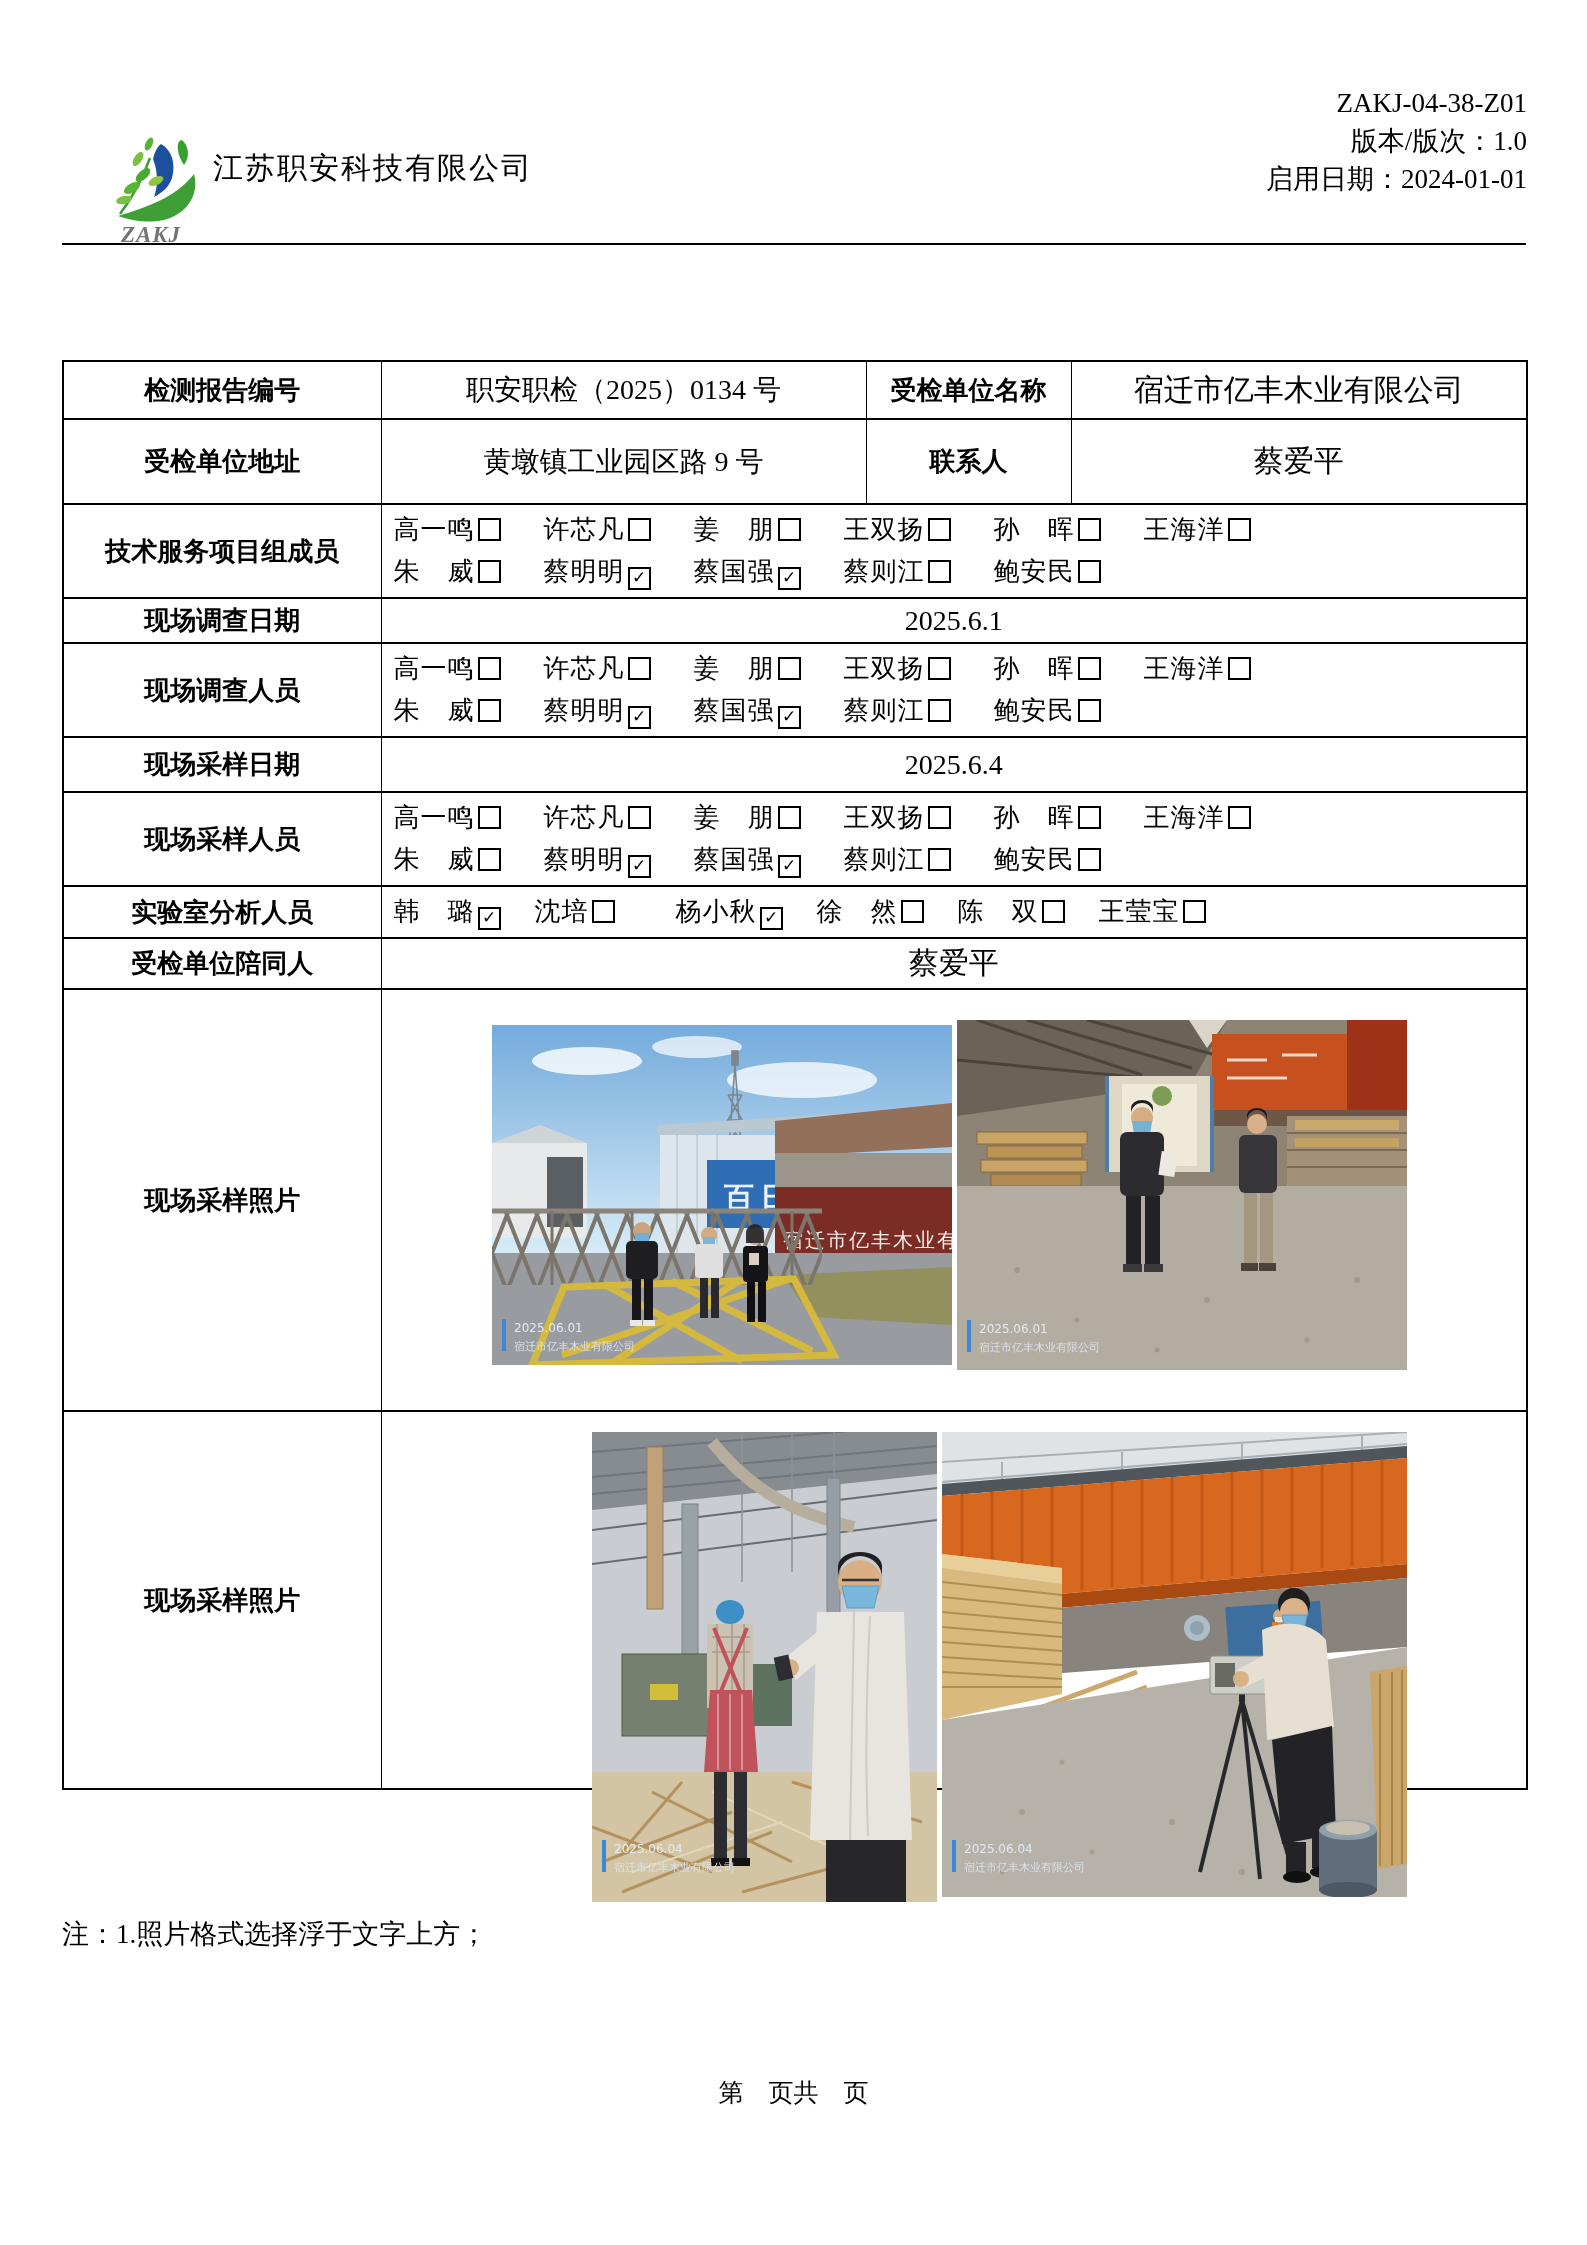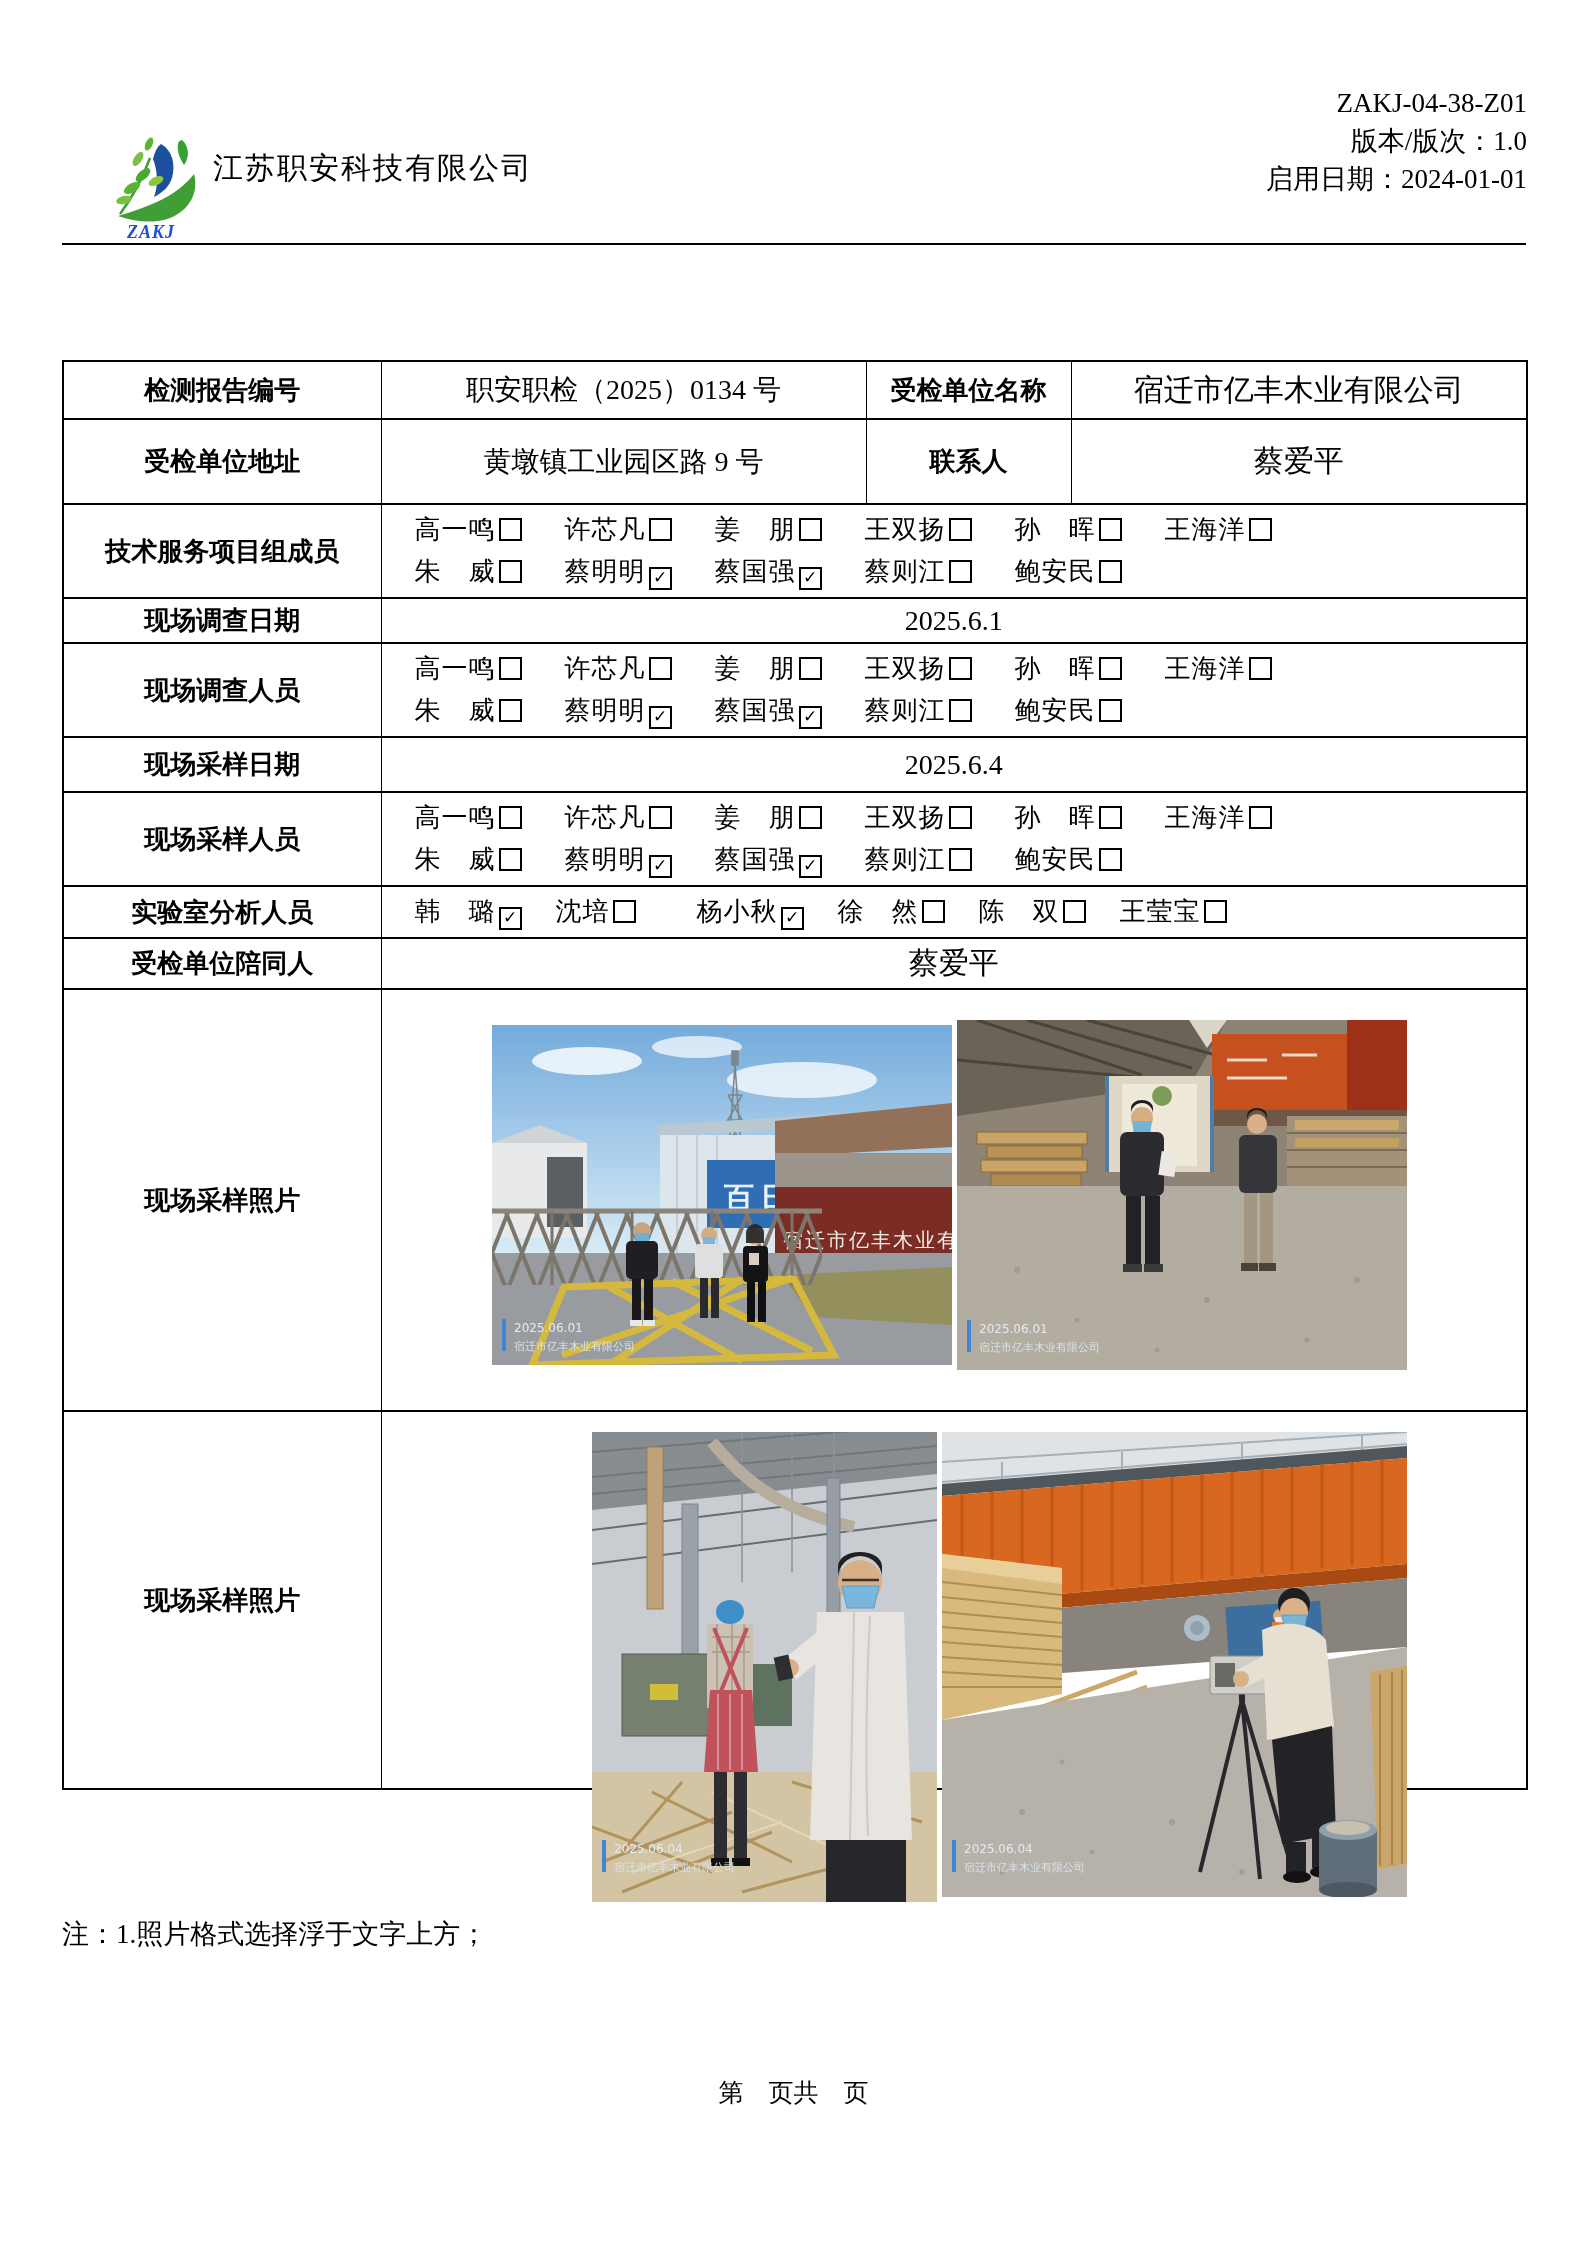--- a/index.html
+++ b/index.html
@@ -2,40 +2,40 @@
 <html><head>
 <meta charset="utf-8">
 <style>
   html,body{margin:0;padding:0;background:#e9e9e9;}
   #page{position:relative;width:1587px;height:2245px;background:#ffffff;margin:0 auto;
         font-family:"Liberation Serif","DejaVu Serif",serif;color:#000;overflow:hidden;}
 
   
   #logo{position:absolute;left:103px;top:126px;width:102px;height:100px;}
   #logo-text{position:absolute;left:96px;top:222px;width:110px;text-align:center;
-             font-style:italic;font-weight:bold;font-size:18px;color:#1d4ed8;letter-spacing:1px;}
+             font-style:italic;font-weight:bold;font-size:23px;color:#737373;letter-spacing:1px;}
   #company-name{position:absolute;left:213px;top:148px;font-size:30px;letter-spacing:2px;}
   #doc-codes{position:absolute;right:60px;top:84px;text-align:right;font-size:27px;line-height:38px;}
   #header-rule{position:absolute;left:62px;top:243px;width:1464px;height:2px;background:#000;}
 
   
   #doc-title{position:absolute;left:0;top:284px;width:100%;text-align:center;
              font-size:38px;font-weight:bold;letter-spacing:3px;}
 
   
   #info-table{position:absolute;left:62px;top:360px;width:1464px;border-collapse:collapse;
               table-layout:fixed;border:2px solid #000;}
   #info-table td{border:1px solid #000;border-top-width:2px;border-bottom-width:2px;
                  vertical-align:middle;padding:4px;}
   .lbl{font-weight:bold;font-size:26px;text-align:center;}
   .val-lg{font-size:30px;text-align:center;}
   .val-bold{font-size:28px;font-weight:normal;text-align:center;}
   .date-val{font-size:28px;text-align:center;}
   .names-cell{text-align:left;padding:4px 0 4px 12px !important;font-size:26px;}
-  .name-line{white-space:nowrap;line-height:42px;margin-left:21px;}
+  .name-line{white-space:nowrap;line-height:42px;}
   .person{display:inline-block;width:150px;}
   .lab-row .person{width:141px;}
   .pname{letter-spacing:1px;}
   .cb{display:inline-block;width:19px;height:19px;border:2px solid #000;vertical-align:-3px;
       margin-left:3px;text-align:center;line-height:17px;font-size:17px;font-weight:bold;
       font-family:"DejaVu Sans",sans-serif;}
   .photo-cell{position:relative;}
   .photo{position:absolute;overflow:hidden;}
   #photoA{left:110px;top:35px;width:460px;height:340px;}
   #photoB{left:575px;top:30px;width:450px;height:350px;}

